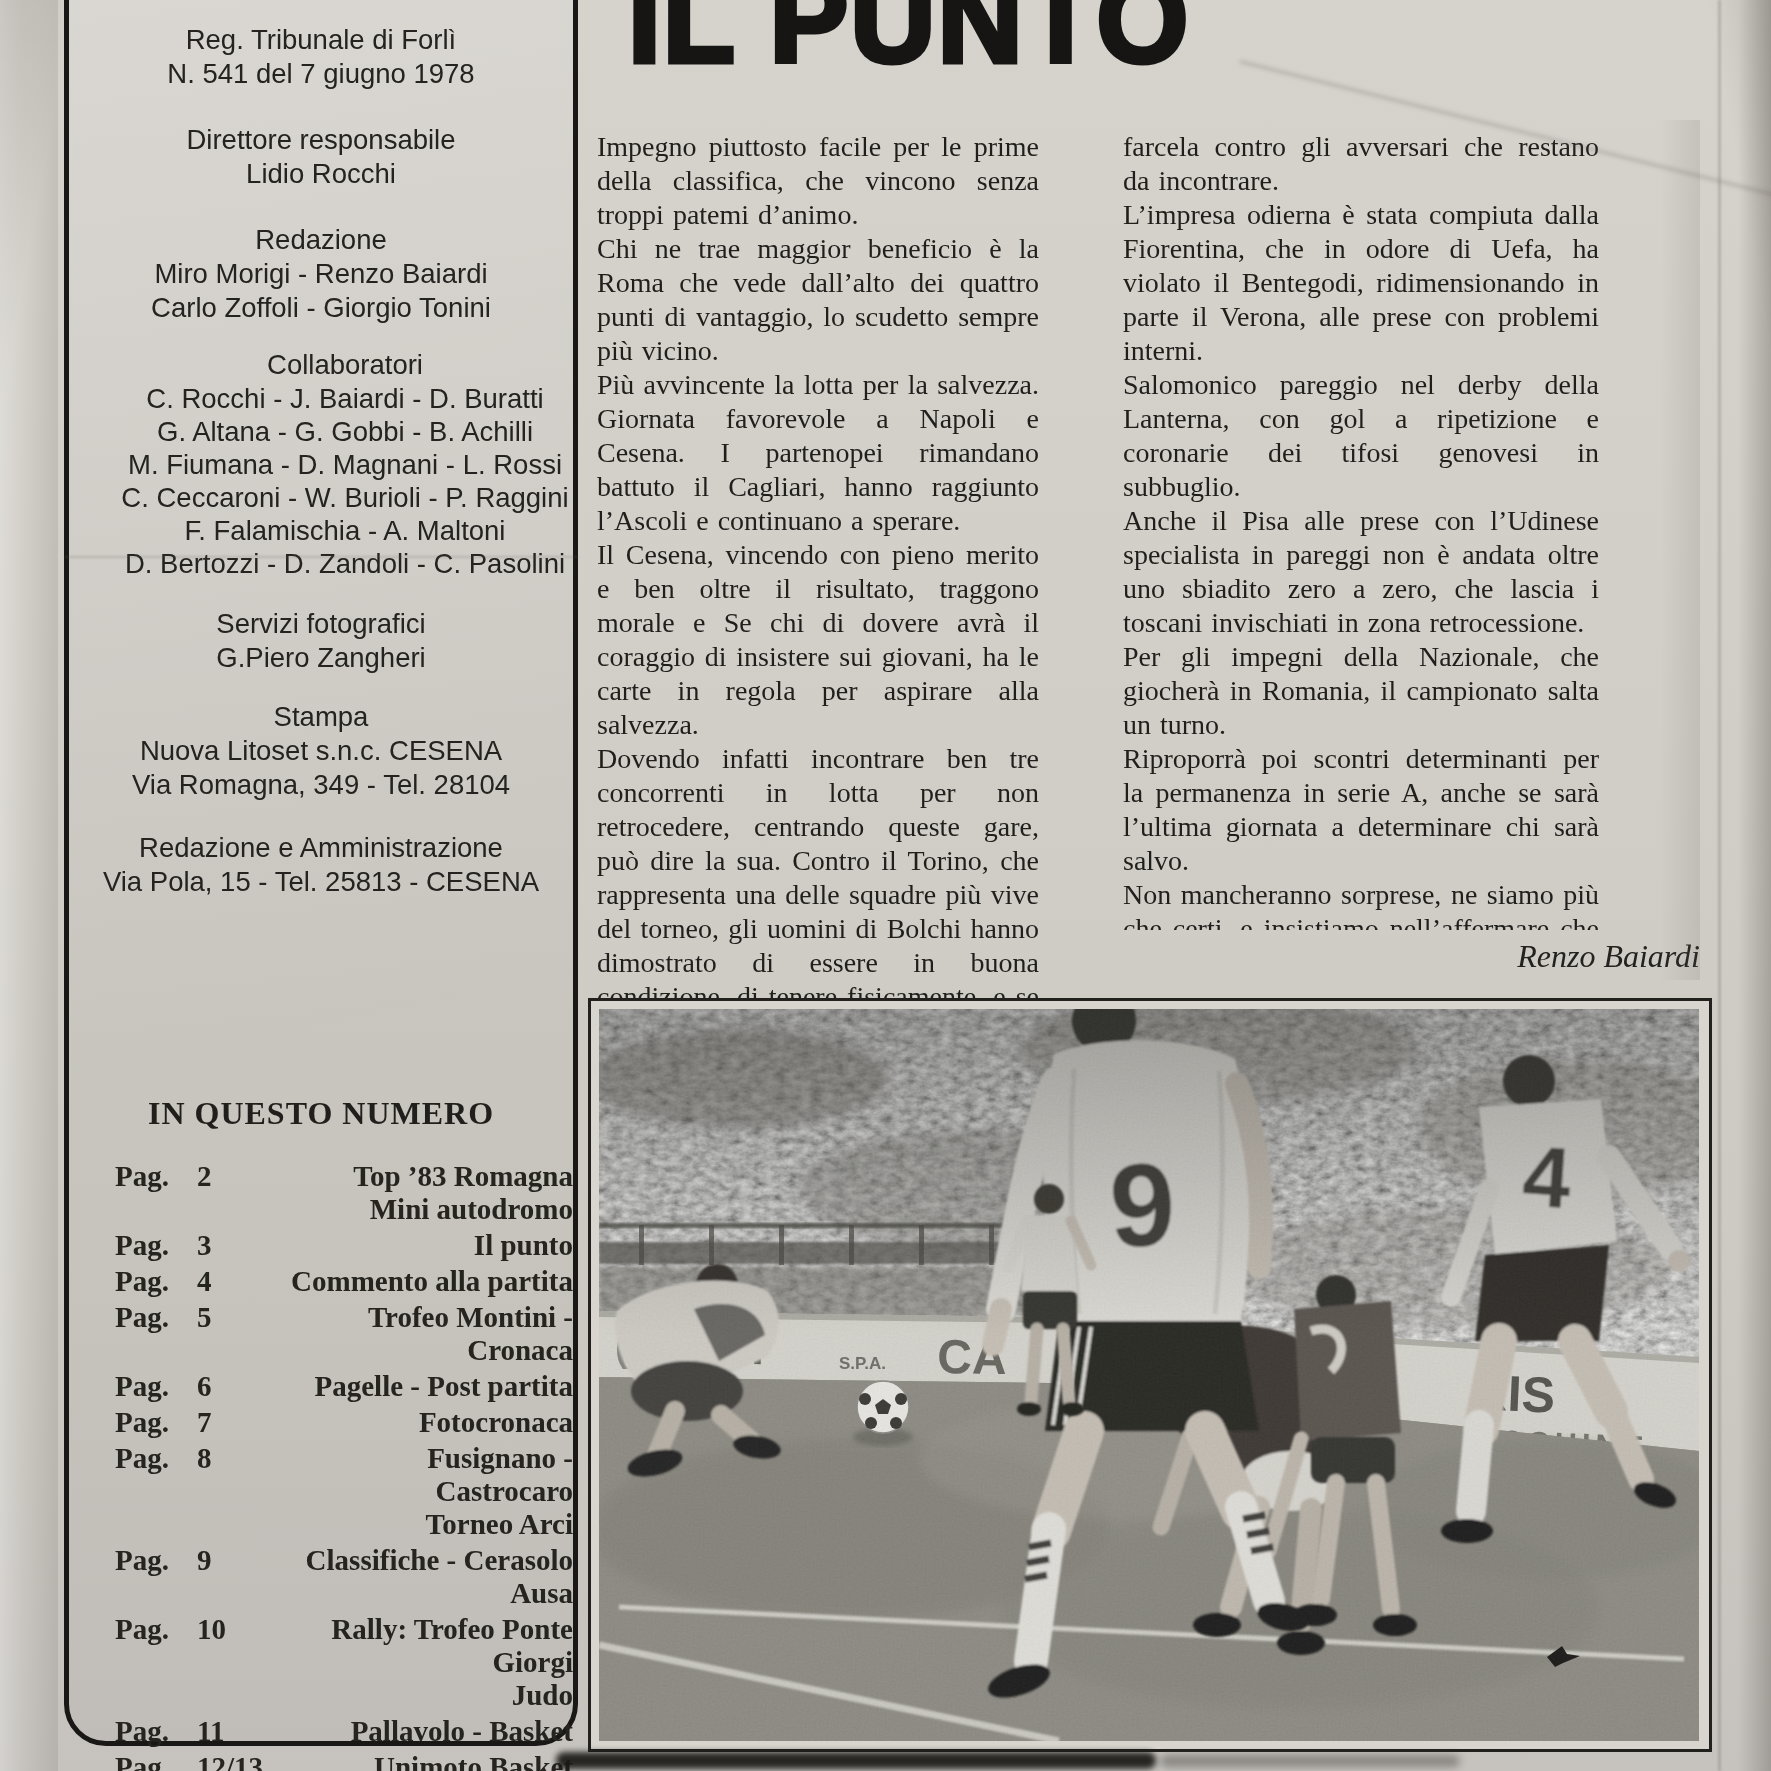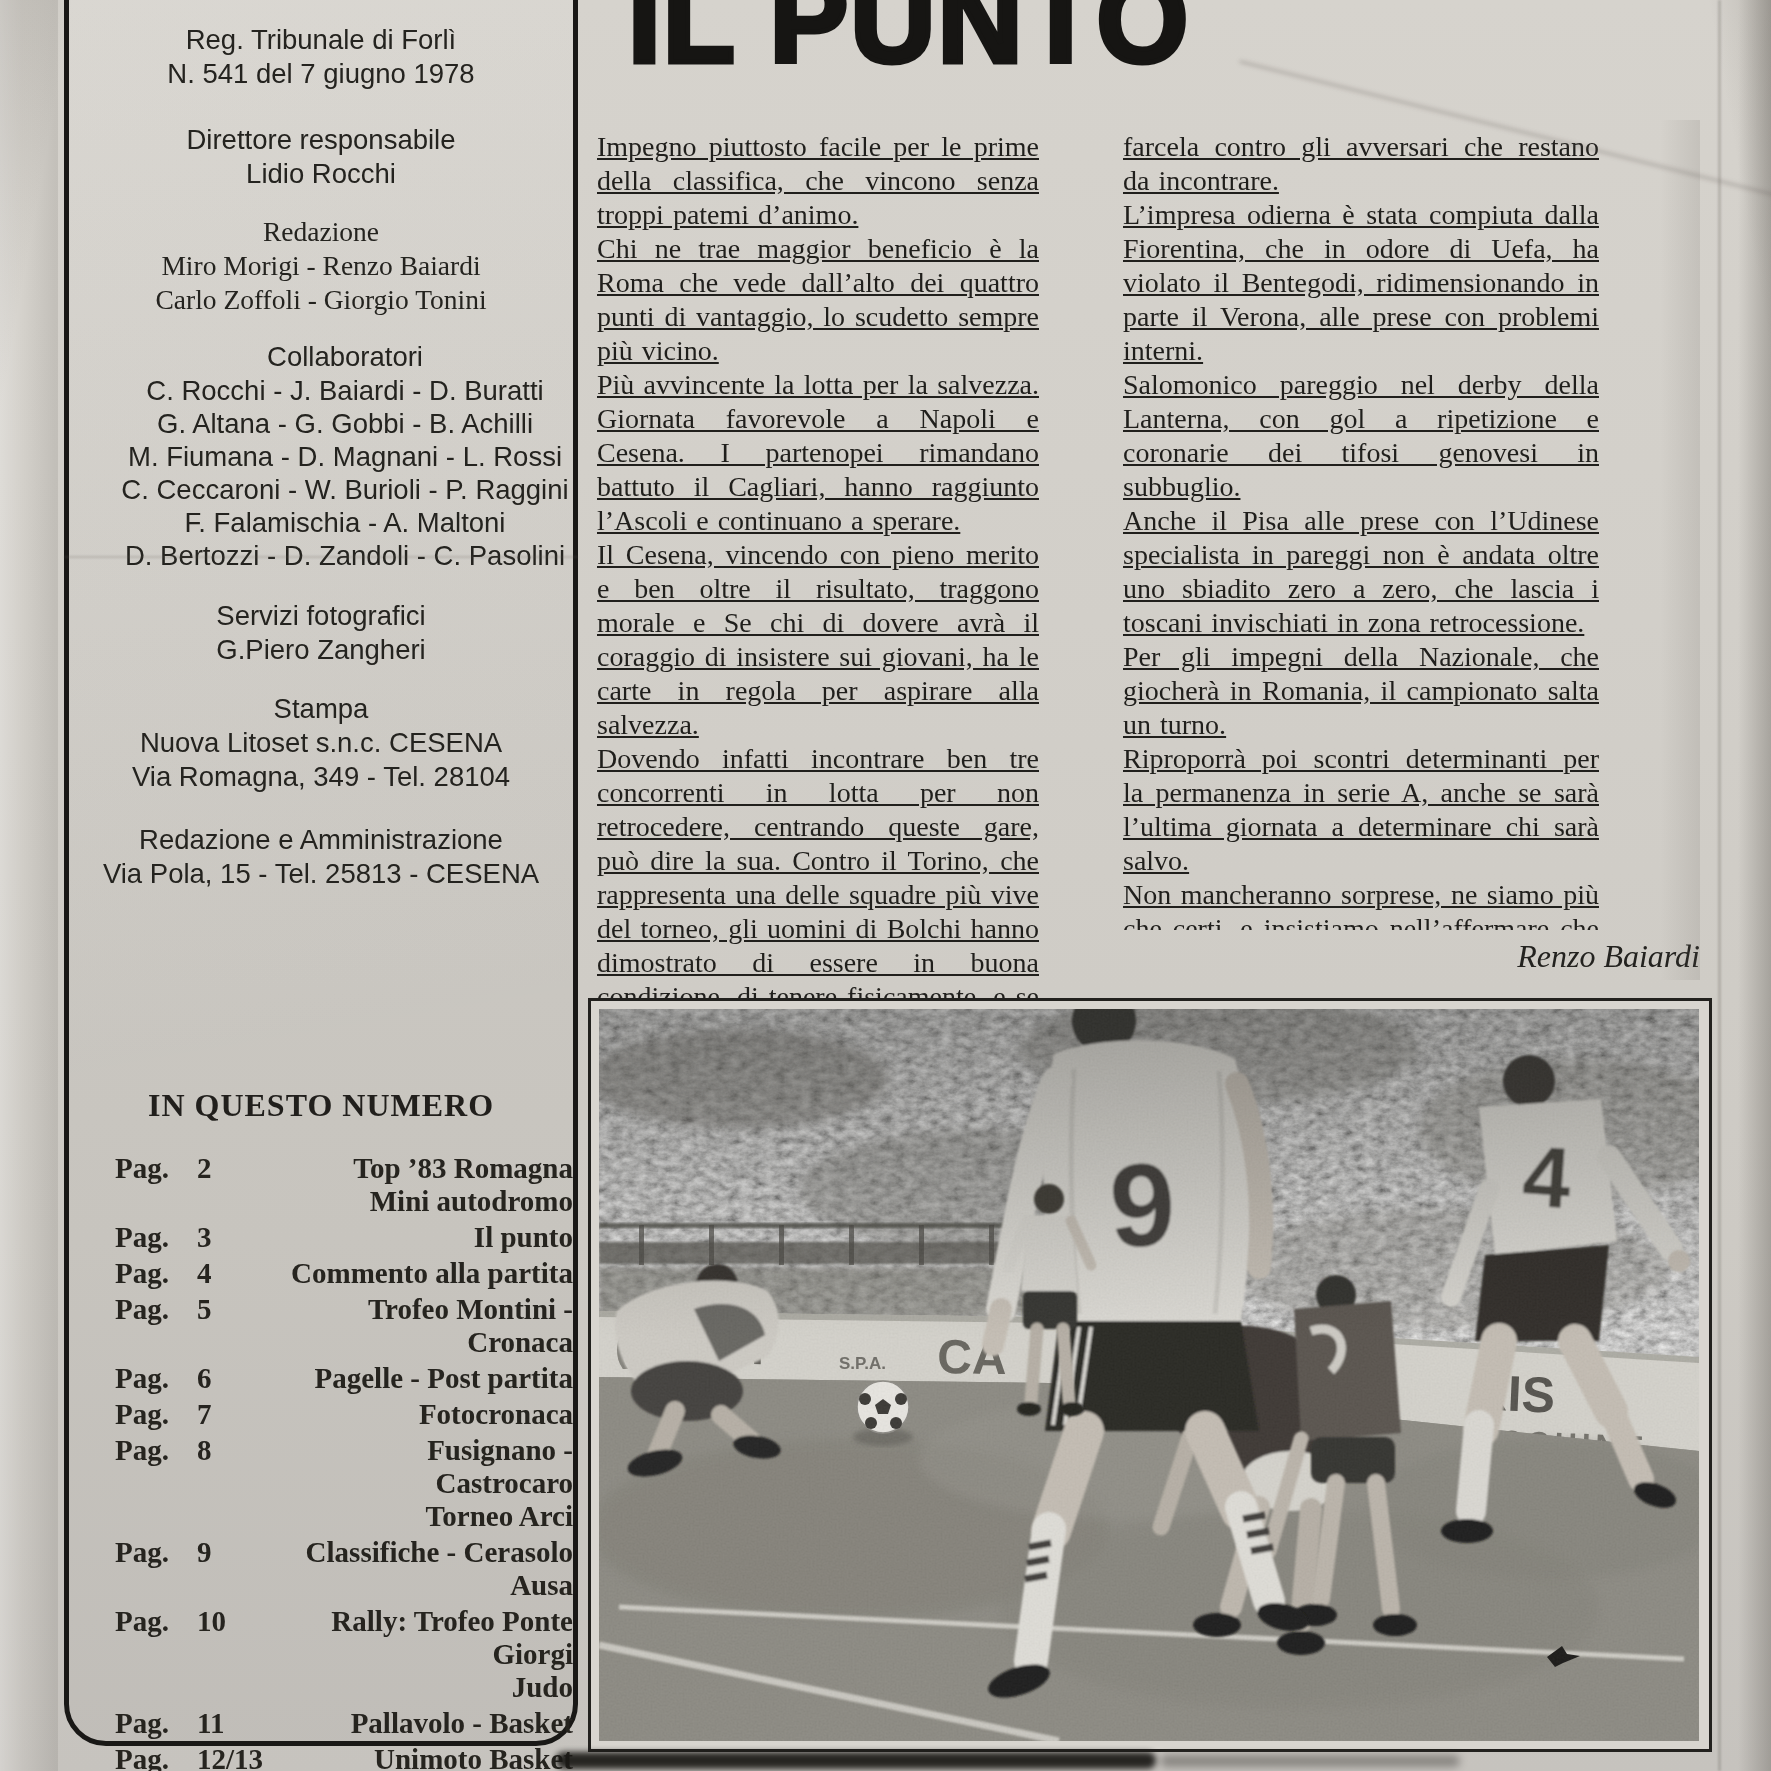--- a/index.html
+++ b/index.html
@@ -15,21 +15,21 @@
   .masthead-box{
     position:absolute;left:64px;top:-60px;width:514px;height:1806px;
     border:5px solid #191816;border-radius:42px;box-sizing:border-box;
     padding-top:78px;text-align:center;
     background:linear-gradient(170deg, rgba(255,255,255,.10), rgba(0,0,0,.03) 60%);
   }
   .mh-sec{font-size:27.5px;line-height:34px;color:#24231f;}
   .mh-sec .ln{white-space:nowrap;}
   .sec-reg{margin-top:0;}
   .sec-dir{margin-top:32px;}
-  .sec-red{margin-top:24px;font-family:Liberation Serif, serif;}
+  .sec-red{margin-top:32px;}
   .sec-col{margin-top:23px;padding-left:48px;}
   .sec-col [data-list] div{line-height:33px;}
   .sec-ser{margin-top:27px;}
   .sec-sta{margin-top:25px;}
   .sec-amm{margin-top:29px;}
   
   .toc{margin-top:196px;text-align:left;font-family:"Liberation Serif", serif;}
   .toc-title{font-weight:bold;font-size:32px;text-align:center;letter-spacing:1px;color:#211f1c;}
   .toc-items{margin-top:28px;padding-left:46px;}
   .toc-row{display:flex;align-items:flex-start;margin-bottom:3px;font-weight:bold;font-size:29px;line-height:33px;color:#26241f;}
@@ -38,21 +38,21 @@
   .toc-label{flex:1;text-align:right;}
   
   .article-title{
     position:absolute;left:628px;top:-42px;margin:0;
     font-family:"Liberation Sans", sans-serif;font-weight:bold;
     font-size:118px;line-height:118px;letter-spacing:2px;color:#161513;
     -webkit-text-stroke:5px #161513;transform:scaleY(1.04);transform-origin:top left;
     white-space:nowrap;
   }
   .col{position:absolute;overflow:hidden;font-family:"Liberation Serif", serif;color:#201f1c;}
-  .col p{margin:0;text-align:justify;font-size:28px;line-height:34px;word-spacing:2px;text-decoration:underline;}
+  .col p{margin:0;text-align:justify;font-size:28px;line-height:34px;word-spacing:2px;}
   .col1{left:597px;top:130px;width:442px;height:868px;}
   .col2{left:1123px;top:130px;width:476px;height:800px;}
   .signature{
     position:absolute;left:1200px;top:938px;width:500px;text-align:right;
     font-family:"Liberation Serif", serif;font-style:italic;font-size:32px;color:#23221f;
   }
   
   .photo-frame{
     position:absolute;left:588px;top:998px;width:1124px;height:754px;box-sizing:border-box;
     border:3px solid #22211e;padding:8px;background:#d8d5cf;

